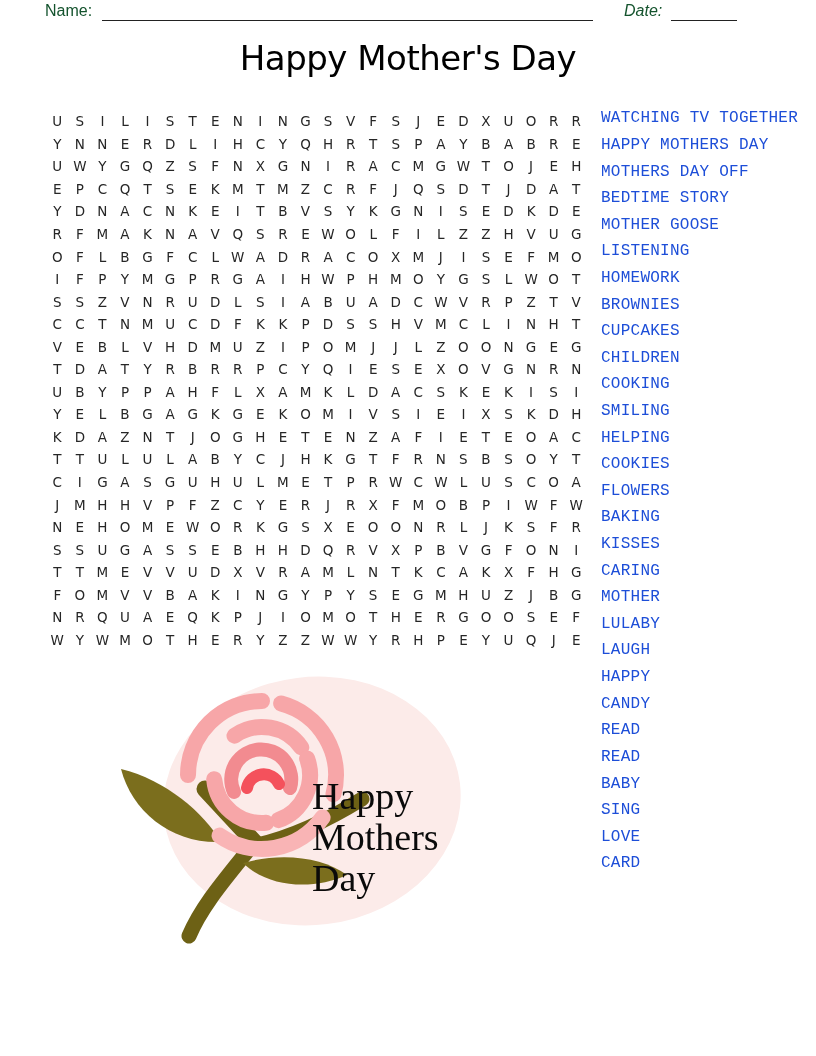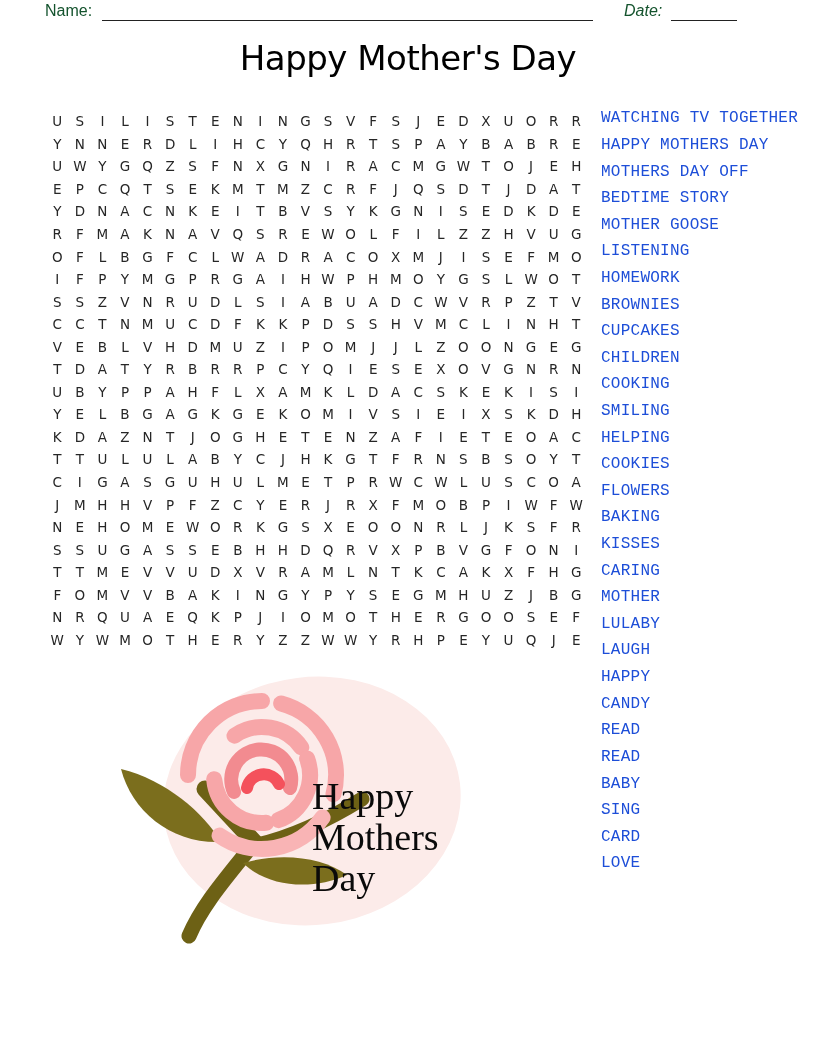--- a/index.html
+++ b/index.html
@@ -654,22 +654,22 @@
     <div class="word">CARING</div>
     <div class="word">MOTHER</div>
     <div class="word">LULABY</div>
     <div class="word">LAUGH</div>
     <div class="word">HAPPY</div>
     <div class="word">CANDY</div>
     <div class="word">READ</div>
     <div class="word">READ</div>
     <div class="word">BABY</div>
     <div class="word">SING</div>
+    <div class="word">LOVE</div>
     <div class="word">CARD</div>
-    <div class="word">LOVE</div>
   </div>
 
 <svg id="rose-svg" width="816" height="1056" viewBox="0 0 816 1056">
   <ellipse cx="312" cy="801" rx="149" ry="124" fill="#fcebe9" transform="rotate(-7 312 801)"></ellipse>
 
   <g stroke="#6d6115" fill="none" stroke-linecap="round">
     <path d="M 205 789 L 257 845" stroke-width="17"></path>
     <path d="M 257 845 C 296 836 333 817 362 799" stroke-width="15"></path>
     <path d="M 254 843 C 227 877 202 905 189 936" stroke-width="15"></path>
   </g>

